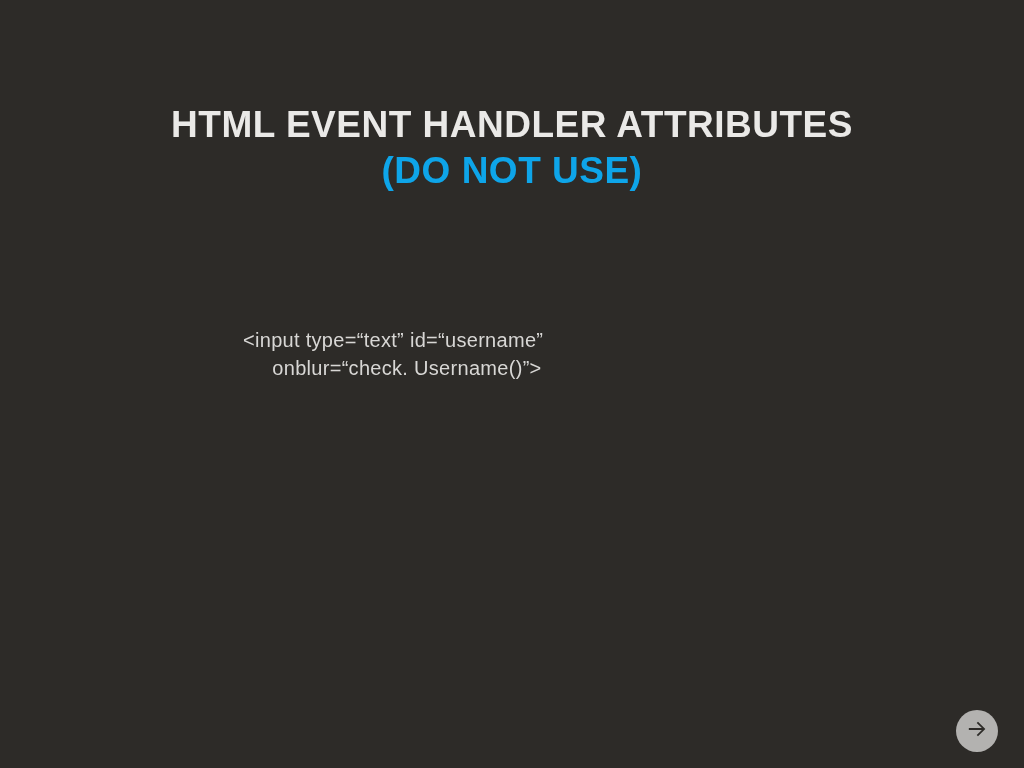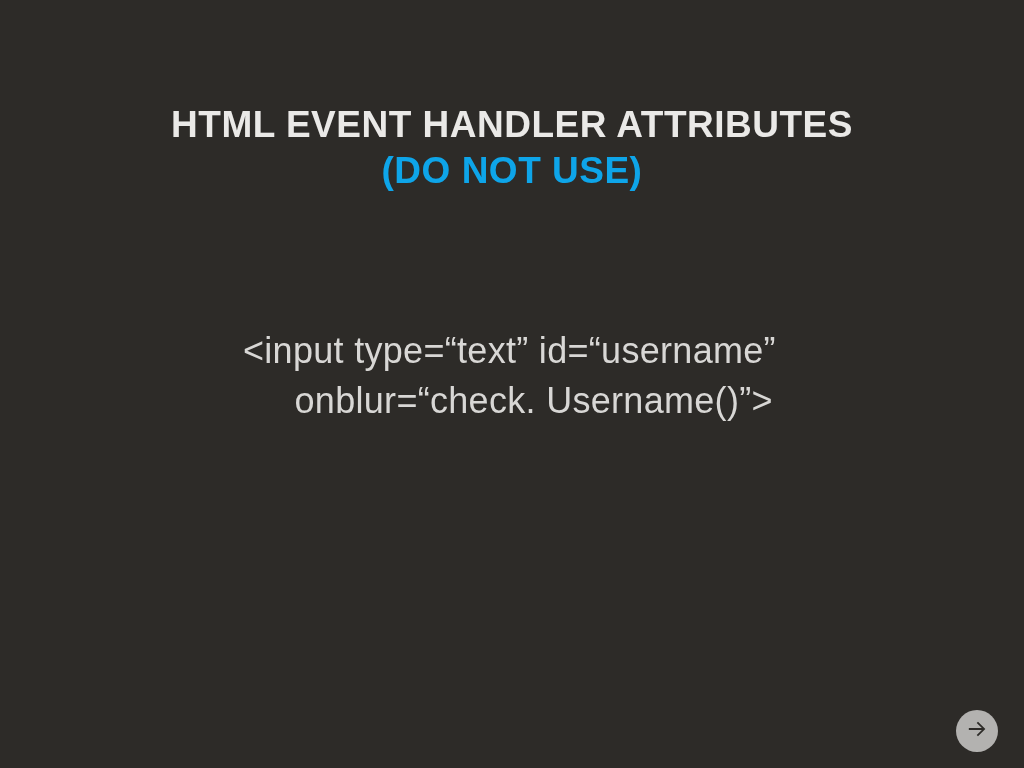--- a/index.html
+++ b/index.html
@@ -31,21 +31,21 @@
       color: #eae9e7;
     }
     .heading-line2 {
       color: #0ea5e9;
     }
     .code-block {
       position: absolute;
       top: 326px;
       left: 243px;
       color: #d8d7d5;
-      font-size: 36px;
+      font-size: 20px;
       line-height: 1.4;
       font-family: Arial, Helvetica, sans-serif;
       white-space: pre;
       letter-spacing: 0.3px;
     }
     .next-btn {
       position: absolute;
       bottom: 16px;
       right: 26px;
       width: 42px;

